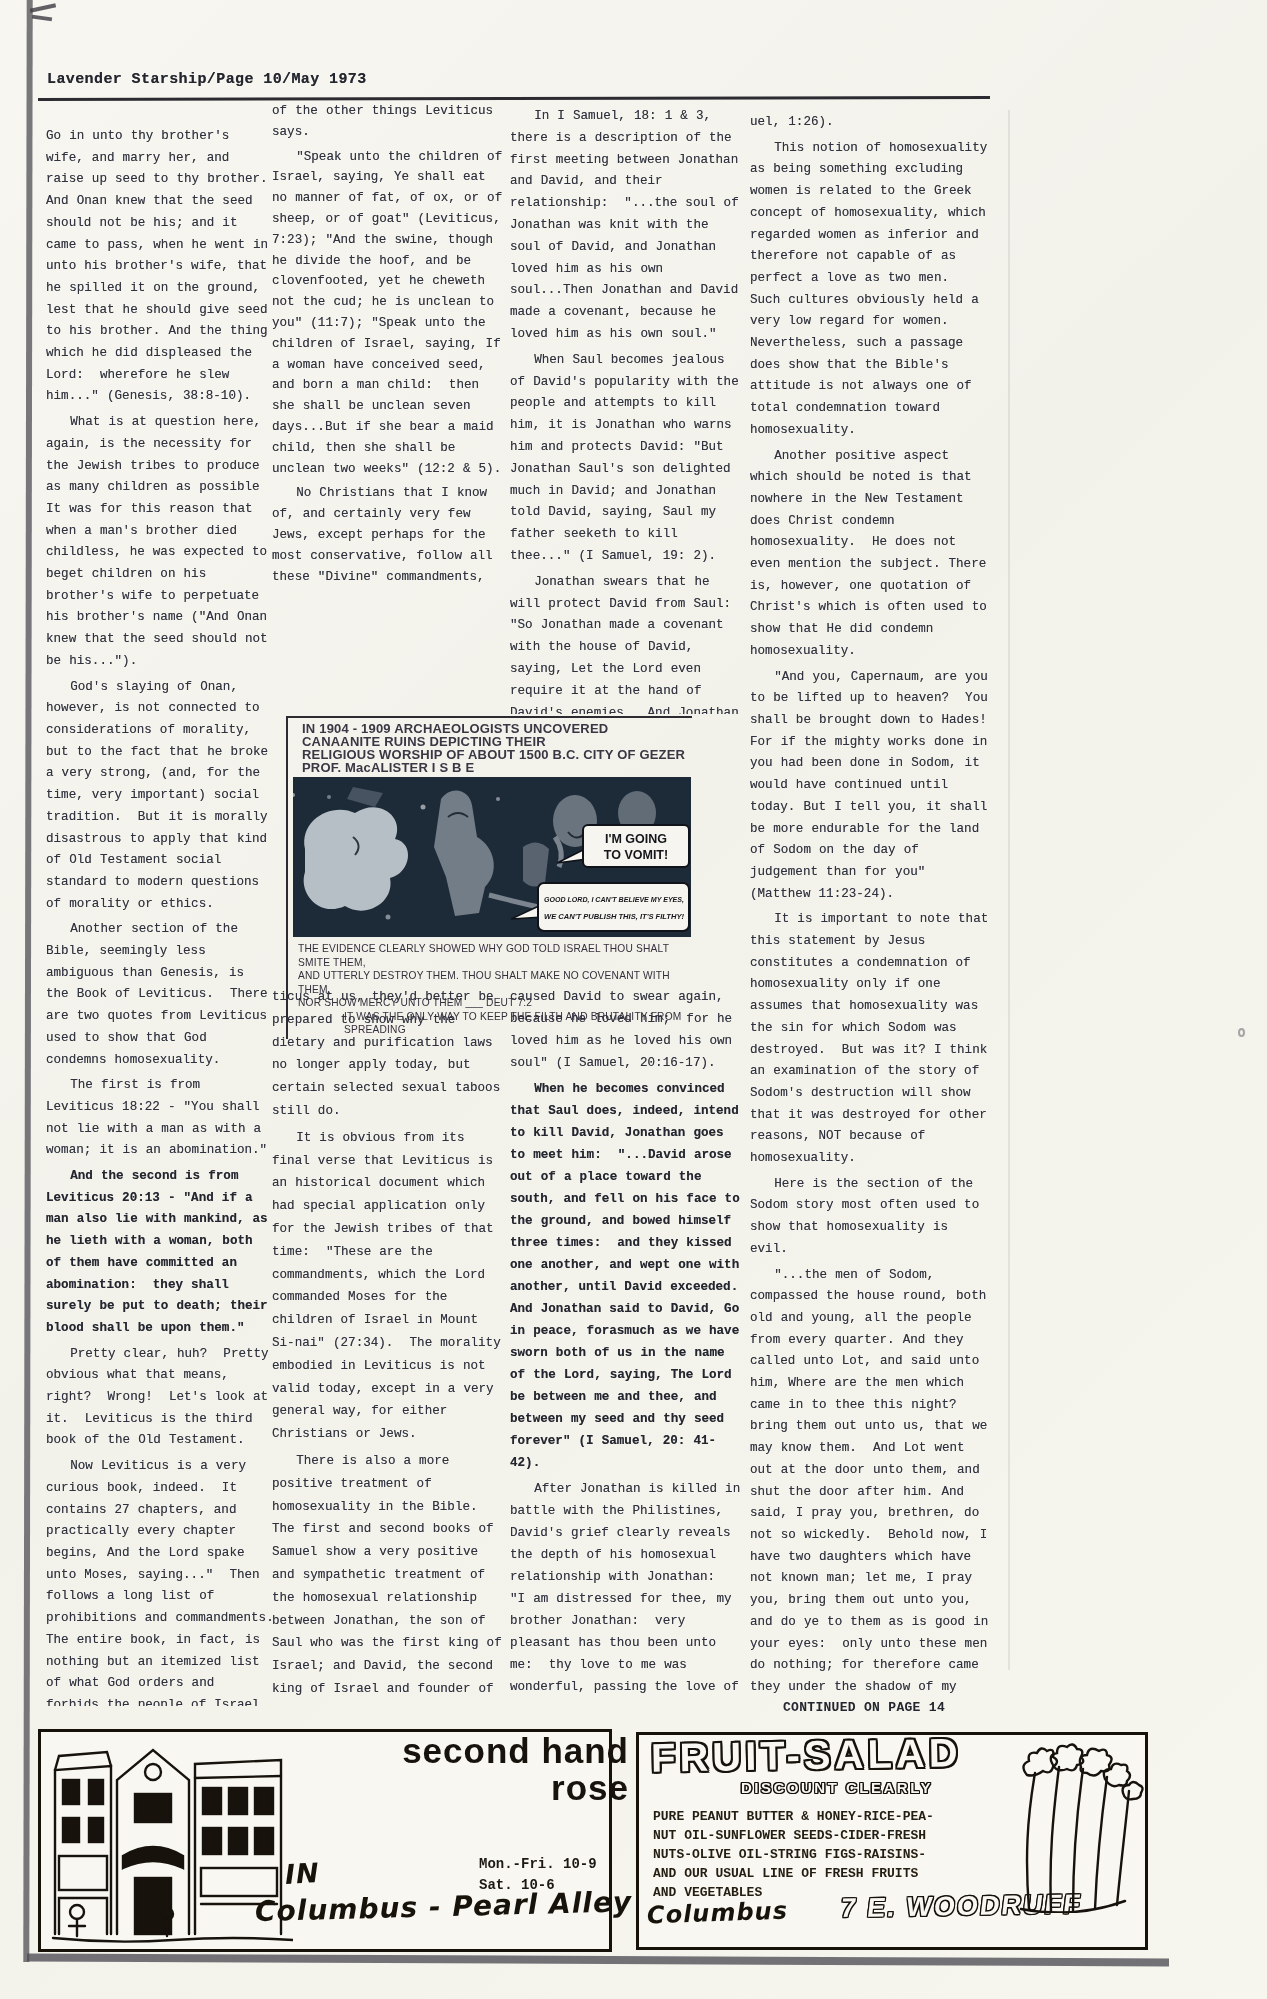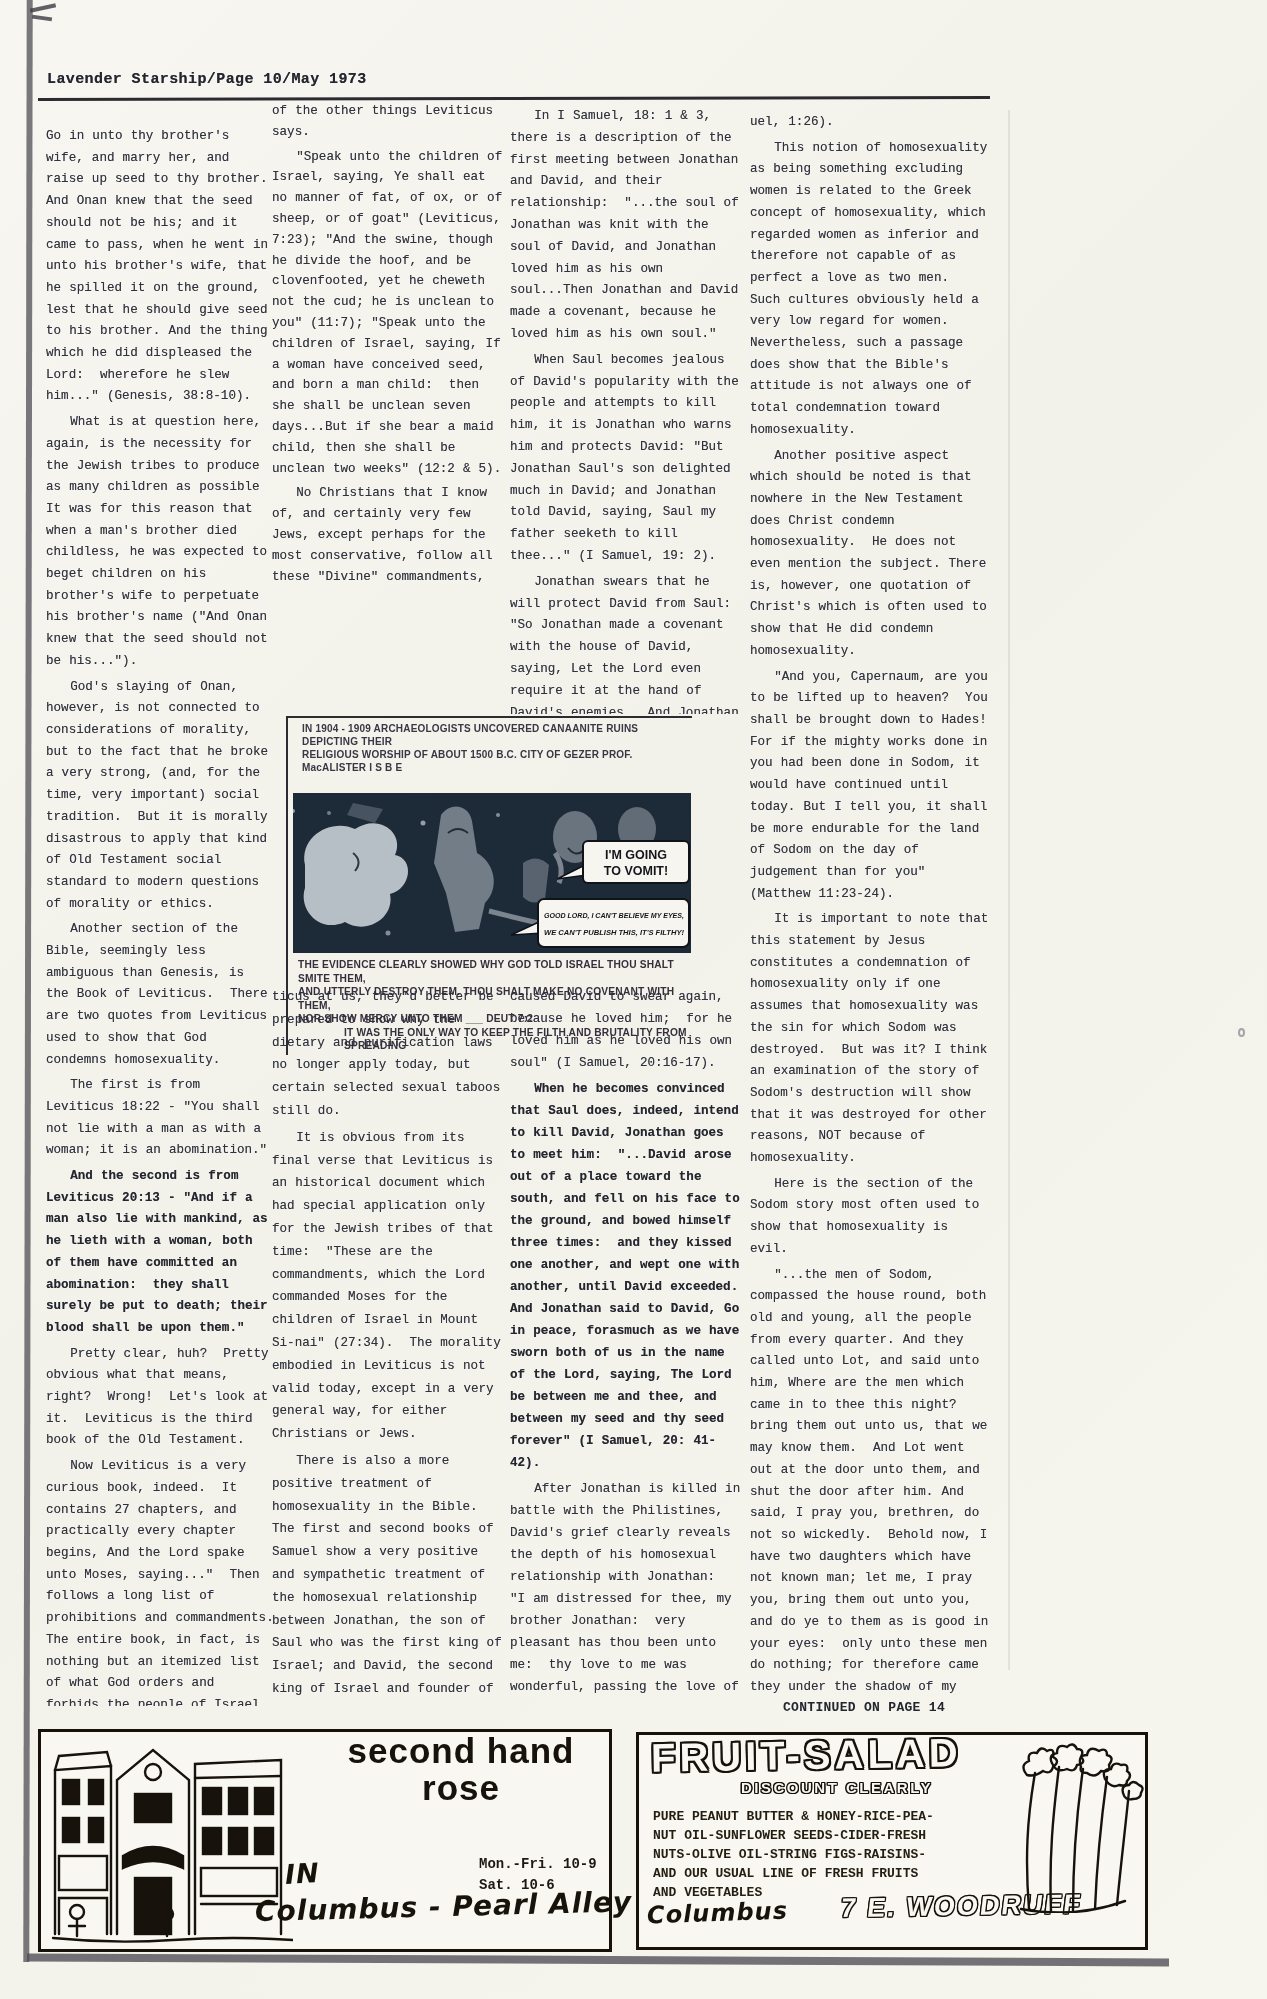--- a/index.html
+++ b/index.html
@@ -28,36 +28,36 @@
   .col1{left:46px;top:126px;width:228px;height:1580px;line-height:21.7px}
   .col2top{left:272px;top:101px;width:232px;height:482px;line-height:20.8px}
   .col2bot{left:272px;top:986px;width:232px;height:716px;line-height:22.8px}
   .col3top{left:510px;top:106px;width:232px;height:608px;line-height:21.8px}
   .col3bot{left:510px;top:986px;width:232px;height:716px;line-height:22px}
   .col4{left:750px;top:112px;width:242px;height:1590px;line-height:21.7px}
   .continued{position:absolute;left:783px;top:1700px;font-size:13px;font-weight:bold;letter-spacing:.3px;color:#23252f}
 
   
   .comic{position:absolute;left:286px;top:716px;width:406px;border-left:2.5px solid #2b2b31}
-  .comic-capt-top{border-top:2.5px solid #2b2b31;padding:4px 2px 19px 14px;font-family:"Liberation Sans",sans-serif;
-      font-weight:bold;font-size:10px;line-height:13px;color:#3b3644;letter-spacing:.2px}
-  .comic-capt-bot{padding:5px 0 2px 10px;font-family:"Liberation Sans",sans-serif;font-weight:bold;
+  .comic-capt-top{border-top:2.5px solid #2b2b31;padding:4px 2px 3px 14px;font-family:"Liberation Sans",sans-serif;
+      font-weight:bold;font-size:13px;line-height:13px;color:#3b3644;letter-spacing:.2px}
+  .comic-capt-bot{padding:5px 0 2px 10px;font-family:"Liberation Sans",sans-serif;font-weight:normal;
       font-size:10.2px;line-height:13.5px;color:#352f3c;letter-spacing:.2px}
   .comic-capt-bot .cap:nth-child(4){padding-left:46px}
   .comic svg{display:block;margin-left:5px}
 
   
   .ad{position:absolute;border:3px solid #161209;background:#f8f7f1}
   .ad-left{left:38px;top:1729px;width:574px;height:223px}
   .ad-right{left:636px;top:1732px;width:512px;height:218px}
   .hand{font-family:"DejaVu Sans",sans-serif;font-style:italic;font-weight:bold;color:#17130b;letter-spacing:1px}
 
   
   .shr-art{position:absolute;left:6px;top:4px}
-  .shr-title{position:absolute;left:252px;top:0px;width:336px;text-align:center;font-family:"Liberation Sans",sans-serif;
+  .shr-title{position:absolute;left:252px;top:0px;width:336px;text-align:right;font-family:"Liberation Sans",sans-serif;
       font-weight:bold;font-size:35px;line-height:37px;letter-spacing:1px;color:#17130c}
   .shr-items{position:absolute;left:226px;top:78px;font-weight:bold;font-size:15px;line-height:22.5px;color:#1d1912}
   .shr-hours{position:absolute;left:438px;top:122px;font-weight:bold;font-size:14px;line-height:21px;color:#1d1912}
   .shr-in{position:absolute;left:244px;top:126px;font-size:27px;transform:rotate(-3deg)}
   .shr-loc{position:absolute;left:214px;top:158px;width:390px;font-size:28px;transform:rotate(-1.5deg);white-space:nowrap}
 
   
   .outline-big{color:#f8f7f1;
      text-shadow:-2px -2px 0 #16110a,2px -2px 0 #16110a,-2px 2px 0 #16110a,2px 2px 0 #16110a,
                  -2px 0 0 #16110a,2px 0 0 #16110a,0 -2px 0 #16110a,0 2px 0 #16110a}

